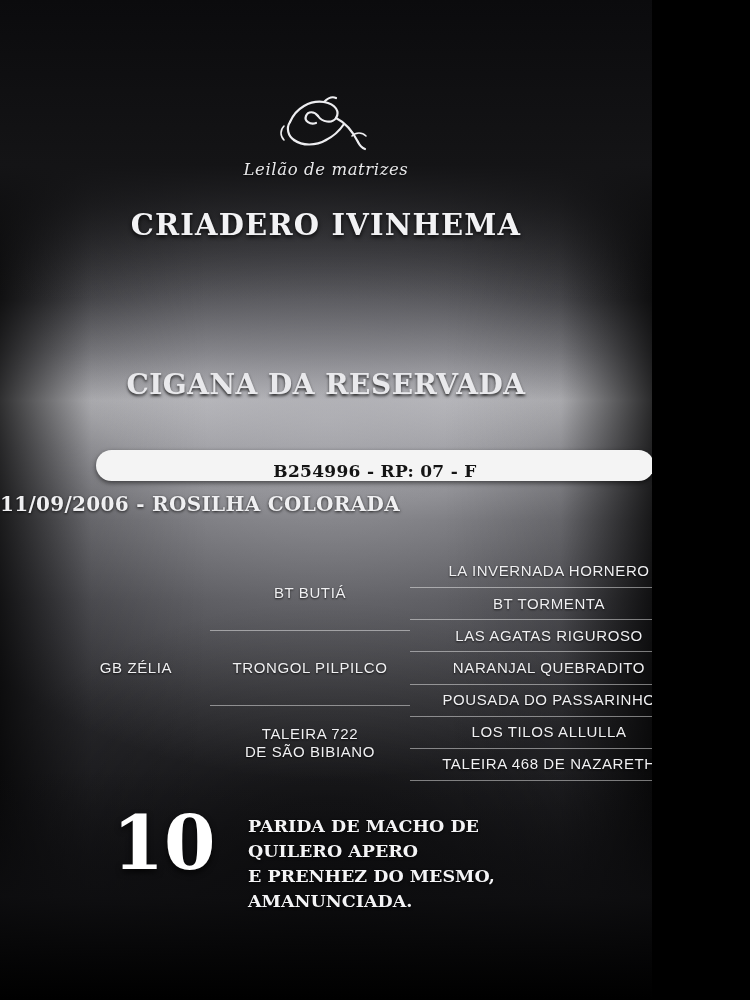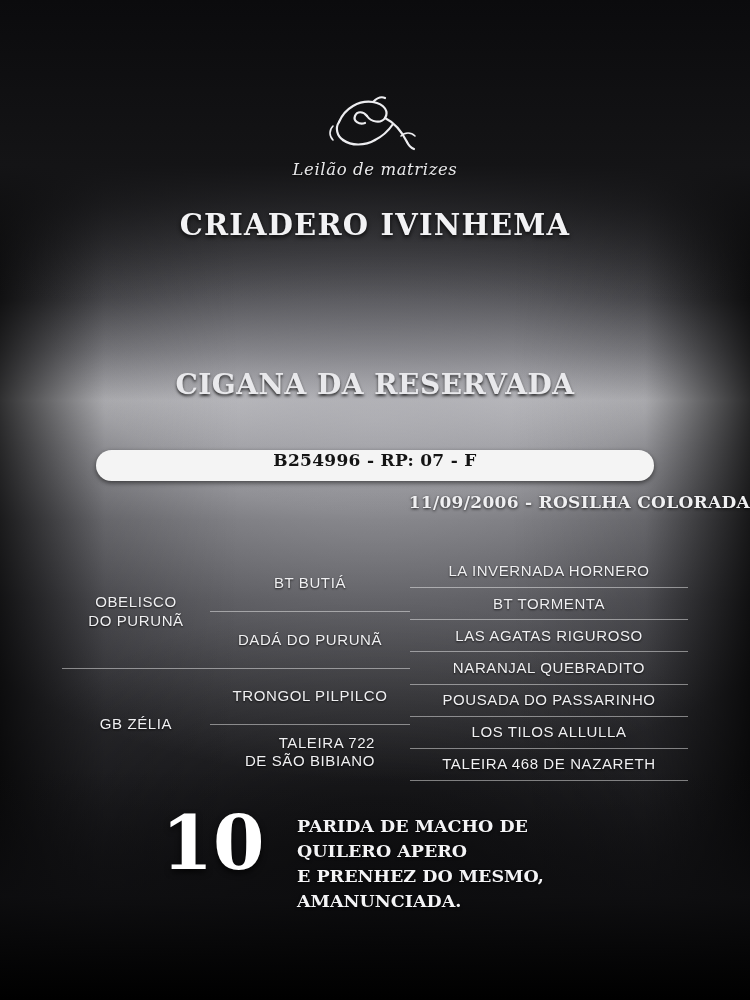--- a/index.html
+++ b/index.html
@@ -2,21 +2,21 @@
 <html><head>
 <meta charset="utf-8">
 <style>
   html, body {
     margin: 0;
     padding: 0;
     background: #000;
   }
   .page {
     position: relative;
-    width: 750px;
+    width: 652px;
     height: 1000px;
     overflow: hidden;
     background: #4c1d95;
     font-family: "Liberation Sans", sans-serif;
     color: #ffffff;
   }
 
   
   .bg-base {
     position: absolute;
@@ -126,41 +126,41 @@
   
   .reg-pill {
     position: absolute;
     top: 450px;
     left: 96px;
     width: 558px;
     height: 31px;
     border-radius: 16px;
     background: #f4f4f4;
     display: flex;
-    align-items: flex-start;
+    align-items: flex-end;
     justify-content: center;
     box-shadow: 0 2px 5px rgba(0,0,0,0.55);
   }
   .reg-pill span {
     font-family: "DejaVu Serif", serif;
     font-weight: bold;
     font-size: 17px;
     letter-spacing: 0.3px;
     color: #141414;
   }
 
   
   .birth-line {
     position: absolute;
     top: 492px;
     left: 0; right: 0;
-    text-align: right;
-    font-family: "DejaVu Serif", serif;
-    font-weight: bold;
-    font-size: 17px;
+    text-align: left;
+    font-family: "DejaVu Serif", serif;
+    font-weight: bold;
+    font-size: 20px;
     letter-spacing: 0.3px;
     color: #f0f0f2;
     text-shadow: 0 1px 3px rgba(0,0,0,0.8);
   }
 
   
   .pedigree {
     position: absolute;
     top: 556px;
     left: 62px;
@@ -184,21 +184,21 @@
     display: flex;
     align-items: center;
     justify-content: center;
     text-align: center;
     padding: 0 6px;
     box-sizing: border-box;
     line-height: 1.22;
     border-bottom: 1px solid rgba(255,255,255,0.45);
     text-shadow: 0 1px 2px rgba(0,0,0,0.75);
   }
-  .ped-cell.no-rule { border-bottom: 1px solid transparent; text-align: right; }
+  .ped-cell.no-rule { border-bottom: 1px solid transparent; }
   .col-1 .ped-cell { font-size: 15px; }
   .col-2 .ped-cell { font-size: 15px; }
   .col-3 .ped-cell { font-size: 15px; }
 
   
   .lot-row {
     position: absolute;
     top: 808px;
     left: 0; right: 0;
     display: flex;
@@ -267,32 +267,25 @@
 
     <div class="reg-pill">
       <span>B254996 - RP: 07 - F</span>
     </div>
 
     <div class="birth-line">11/09/2006 - ROSILHA COLORADA</div>
 
     <div class="pedigree">
 
       <div class="ped-col col-1">
-        <div class="ped-cell">
-          <span>
-            <span>OBELISCO</span><br>
-            <span>DO PURUNÃ</span>
-          </span>
-        </div>
         <div class="ped-cell no-rule">GB ZÉLIA</div>
       </div>
 
       <div class="ped-col col-2">
         <div class="ped-cell">BT BUTIÁ</div>
-        <div class="ped-cell">DADÁ DO PURUNÃ</div>
         <div class="ped-cell">TRONGOL PILPILCO</div>
         <div class="ped-cell no-rule">
           <span>
             <span>TALEIRA 722</span><br>
             <span>DE SÃO BIBIANO</span>
           </span>
         </div>
       </div>
 
       <div class="ped-col col-3">

